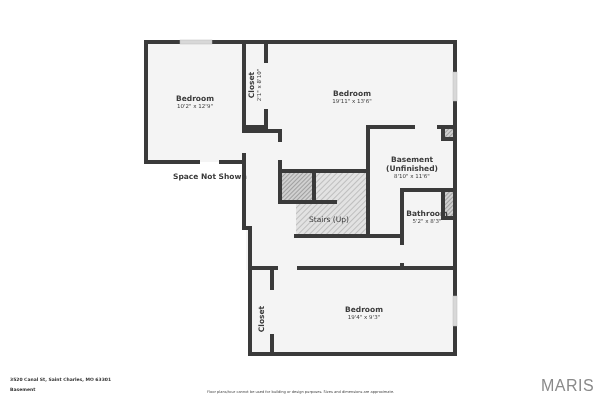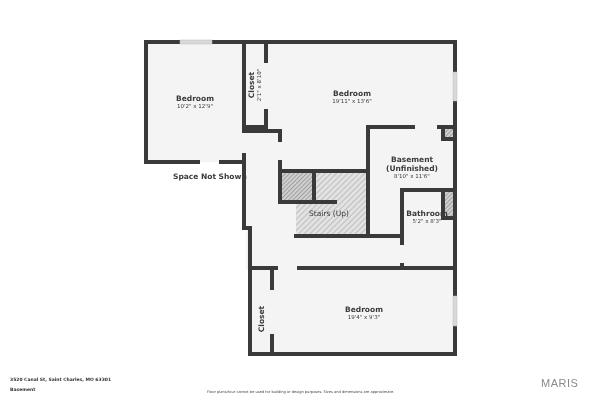--- a/index.html
+++ b/index.html
@@ -6,21 +6,21 @@
     body { width: 600px; height: 400px; position: relative; overflow: hidden; font-family: "DejaVu Sans", sans-serif; }
     #plan { position: absolute; left: 0; top: 0; width: 600px; height: 400px; }
     .lbl { position: absolute; color: #3a3a3a; text-align: center; white-space: nowrap; transform: translate(-50%, -50%); }
     .room-name { font-size: 7.5px; font-weight: bold; line-height: 9px; }
     .room-dim { font-size: 5.5px; line-height: 7px; }
     .vert { transform: translate(-50%, -50%) rotate(-90deg); }
     .space-note { position: absolute; left: 173px; top: 172px; font-size: 7.5px; font-weight: bold; color: #3a3a3a; text-align: center; }
     .footer-addr { position: absolute; left: 10px; top: 377px; font-size: 4.5px; color: #333; font-weight: bold; }
     .footer-level { position: absolute; left: 10px; top: 387px; font-size: 4.5px; color: #333; font-weight: bold; }
     .footer-disclaimer { position: absolute; left: 207px; top: 390px; font-size: 3.6px; color: #444; }
-    .brand { position: absolute; left: 541px; top: 377px; font-size: 11px; color: #8a8a8a; letter-spacing: 0.5px; font-family: "Liberation Sans", sans-serif; }
+    .brand { position: absolute; left: 541px; top: 377px; font-size: 16px; color: #8a8a8a; letter-spacing: 0.5px; font-family: "Liberation Sans", sans-serif; }
   </style>
 </head>
 <body>
 
 <svg id="plan" viewBox="0 0 600 400" xmlns="http://www.w3.org/2000/svg">
   <defs>
     <pattern id="hatch" width="4" height="4" patternUnits="userSpaceOnUse" patternTransform="rotate(45)">
       <rect width="4" height="4" fill="#e2e2e2"></rect>
       <line x1="0" y1="0" x2="0" y2="4" stroke="#9a9a9a" stroke-width="1"></line>
     </pattern>
@@ -113,21 +113,21 @@
   <div class="room-name">Bedroom</div>
   <div class="room-dim">19'11" x 13'6"</div>
 </div>
 
 <div class="lbl" style="left:412px; top:167px;">
   <div class="room-name">Basement</div>
   <div class="room-name">(Unfinished)</div>
   <div class="room-dim">8'10" x 11'6"</div>
 </div>
 
-<div class="lbl" style="left:329px; top:213px;">
+<div class="lbl" style="left:329px; top:219px;">
   <div class="room-name" style="font-weight:normal;">Stairs (Up)</div>
 </div>
 
 <div class="lbl" style="left:427px; top:217px;">
   <div class="room-name">Bathroom</div>
   <div class="room-dim">5'2" x 8'3"</div>
 </div>
 
 <div class="lbl vert" style="left:261px; top:319px;">
   <div class="room-name">Closet</div>

